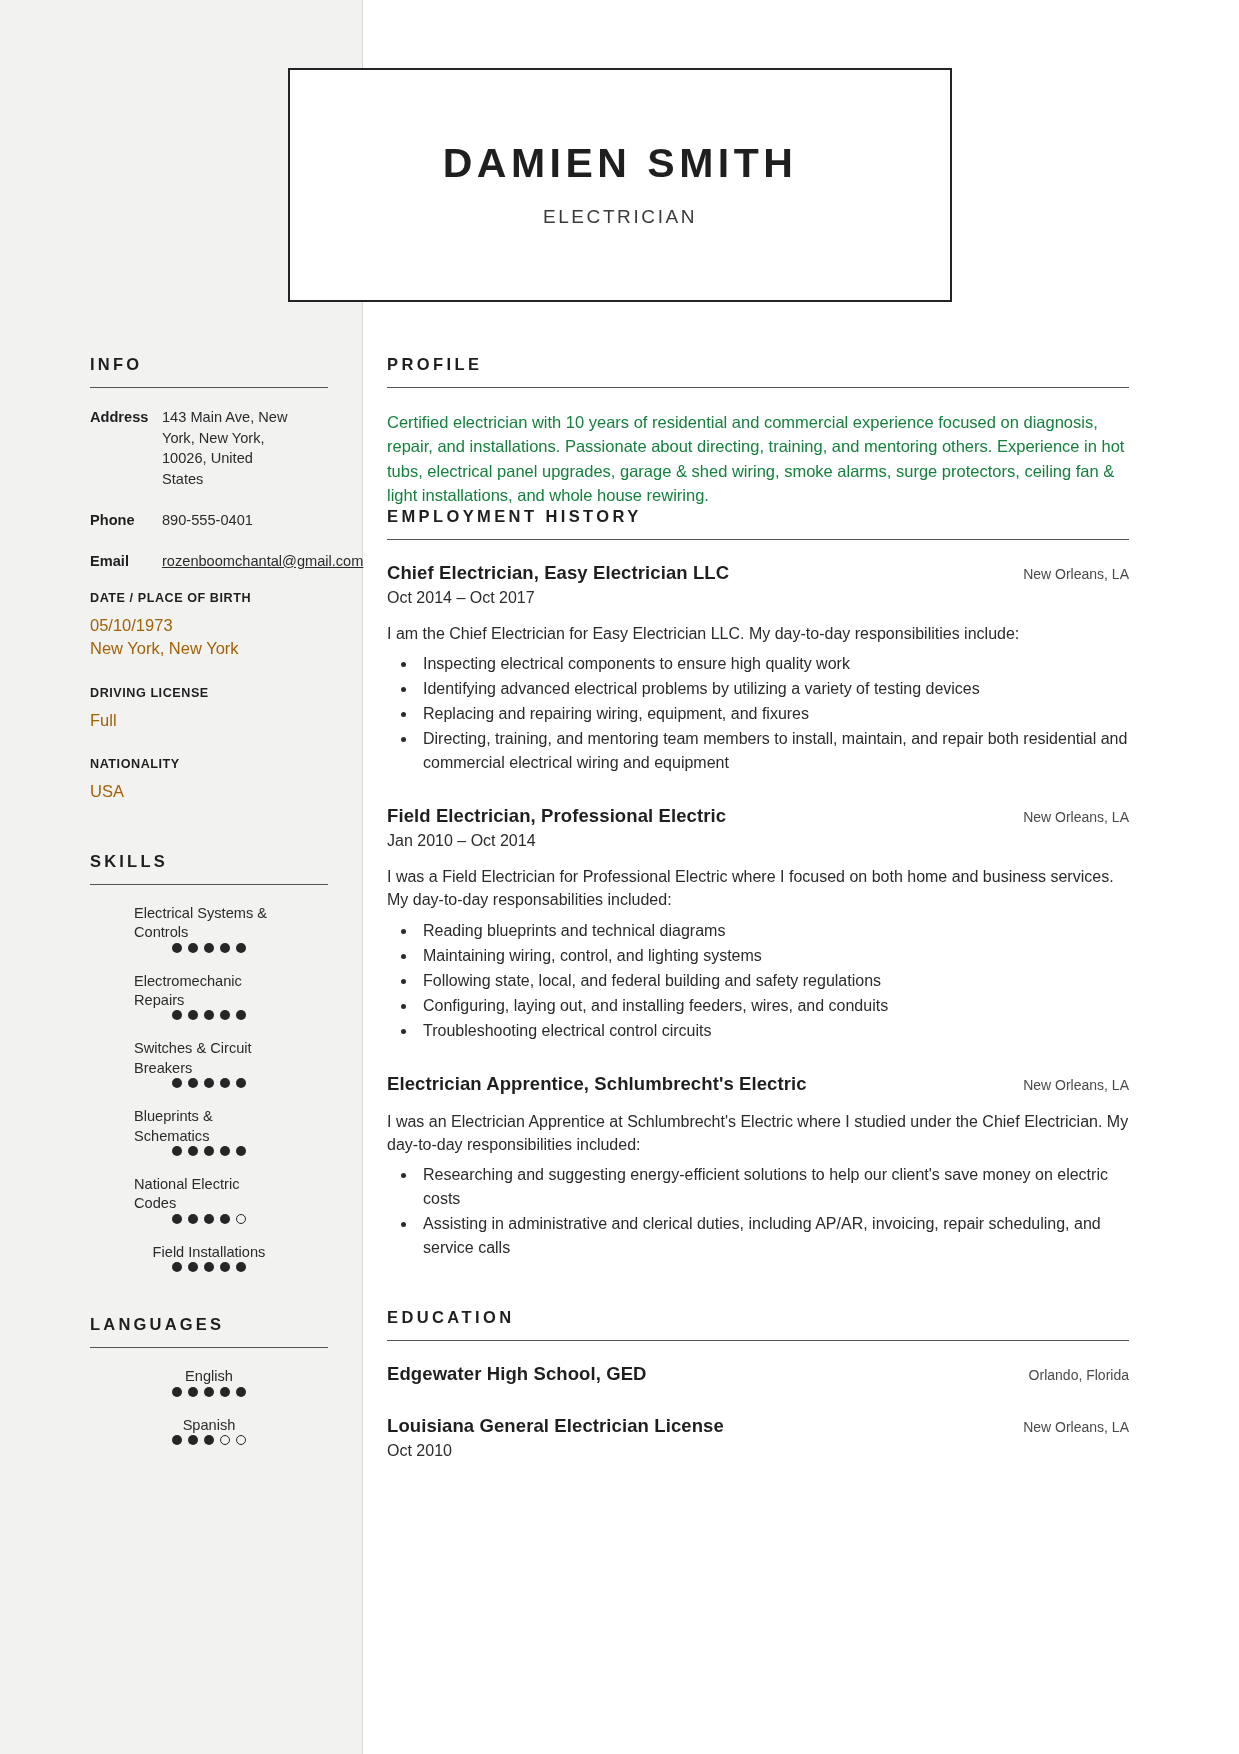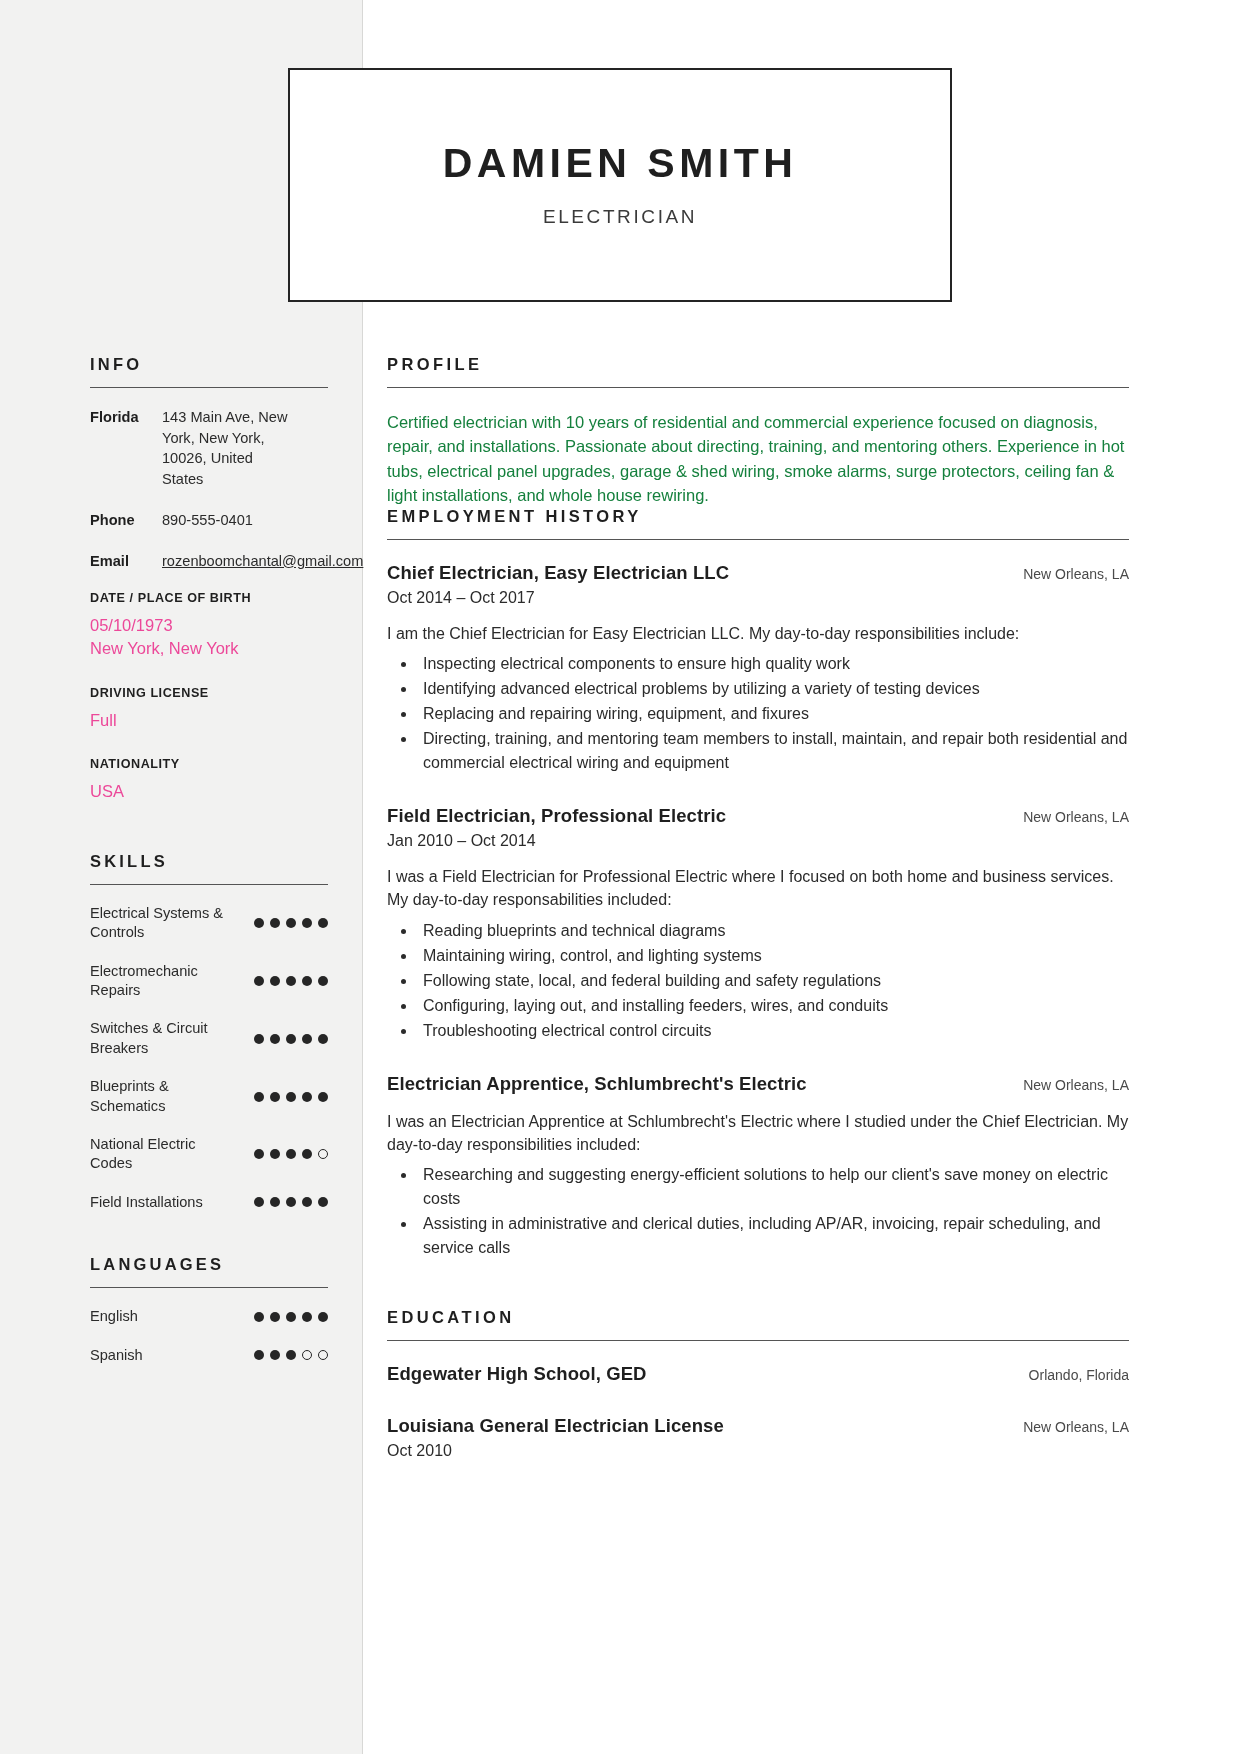--- a/index.html
+++ b/index.html
@@ -111,34 +111,35 @@
 
   .sub-head {
     font-size: 12.6px;
     font-weight: bold;
     letter-spacing: 0.55px;
     color: #1f1f1f;
     margin-bottom: 9px;
   }
   .sub-value {
     font-size: 16.5px;
-    color: #ec4899;
+    color: #a16207;
     line-height: 1.4;
     white-space: pre-line;
     margin-bottom: 25px;
   }
 
   .block-gap { height: 24px; }
 
   
   .rate-row {
     display: flex;
     align-items: center;
     justify-content: space-between;
     margin-bottom: 19px;
+    flex-direction: column;
   }
   .rate-label {
     font-size: 14.6px;
     line-height: 1.33;
     color: #2b2b2b;
     max-width: 150px;
   }
   .dots { display: flex; gap: 6px; flex: 0 0 auto; }
   .dot {
     width: 10px; height: 10px;
@@ -223,21 +224,21 @@
     <div class="job-title">ELECTRICIAN</div>
   </div>
 
   <div class="sidebar">
 
     <div>
       <div class="sec-head">INFO</div>
       <div class="sec-rule"></div>
 
       <div class="info-row">
-        <div class="info-label">Florida</div>
+        <div class="info-label">Address</div>
         <div class="info-value">143 Main Ave, New
 York, New York,
 10026, United
 States</div>
       </div>
 
       <div class="info-row">
         <div class="info-label">Phone</div>
         <div class="info-value">890-555-0401</div>
       </div>

